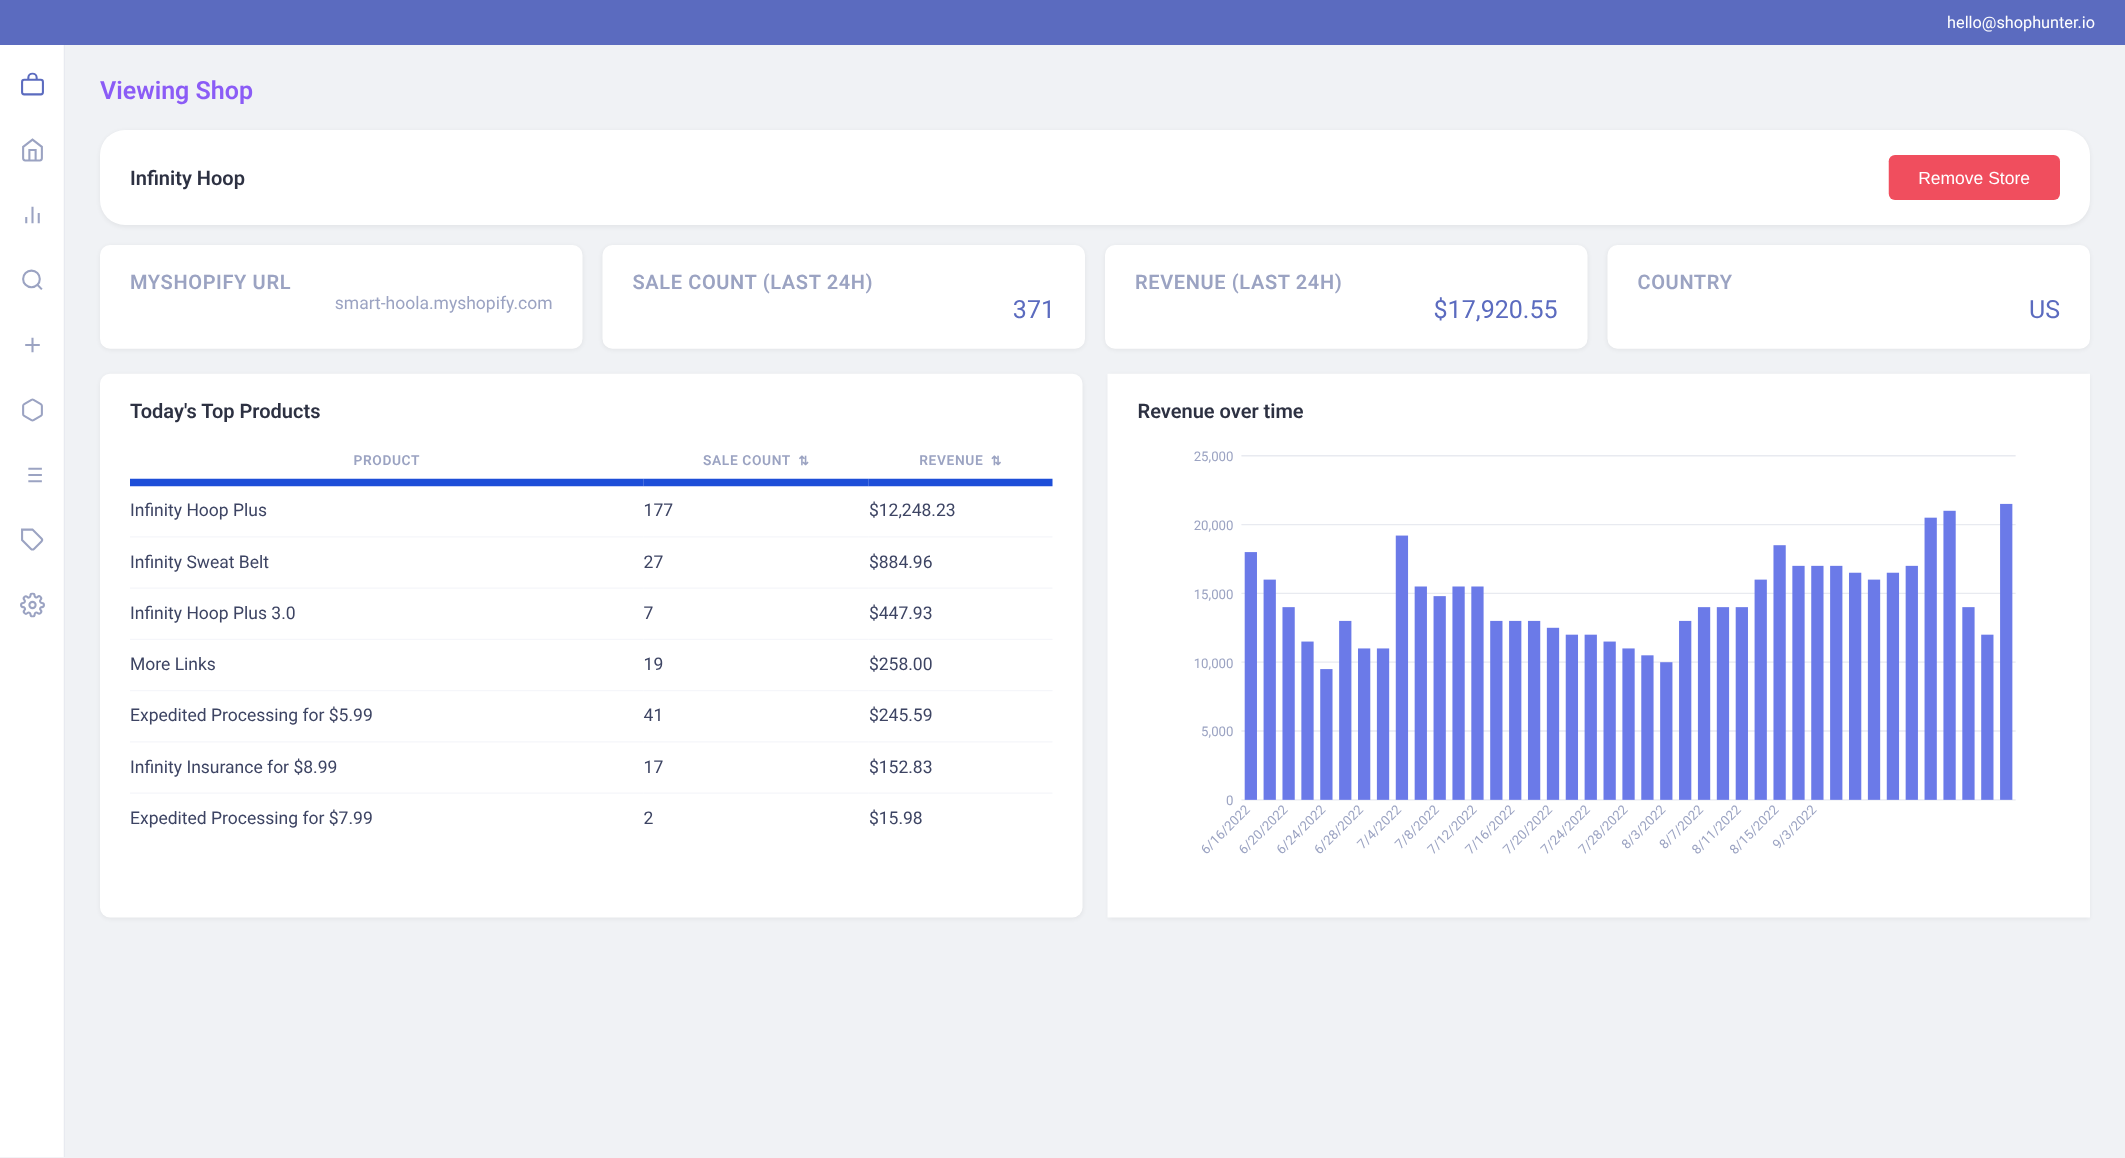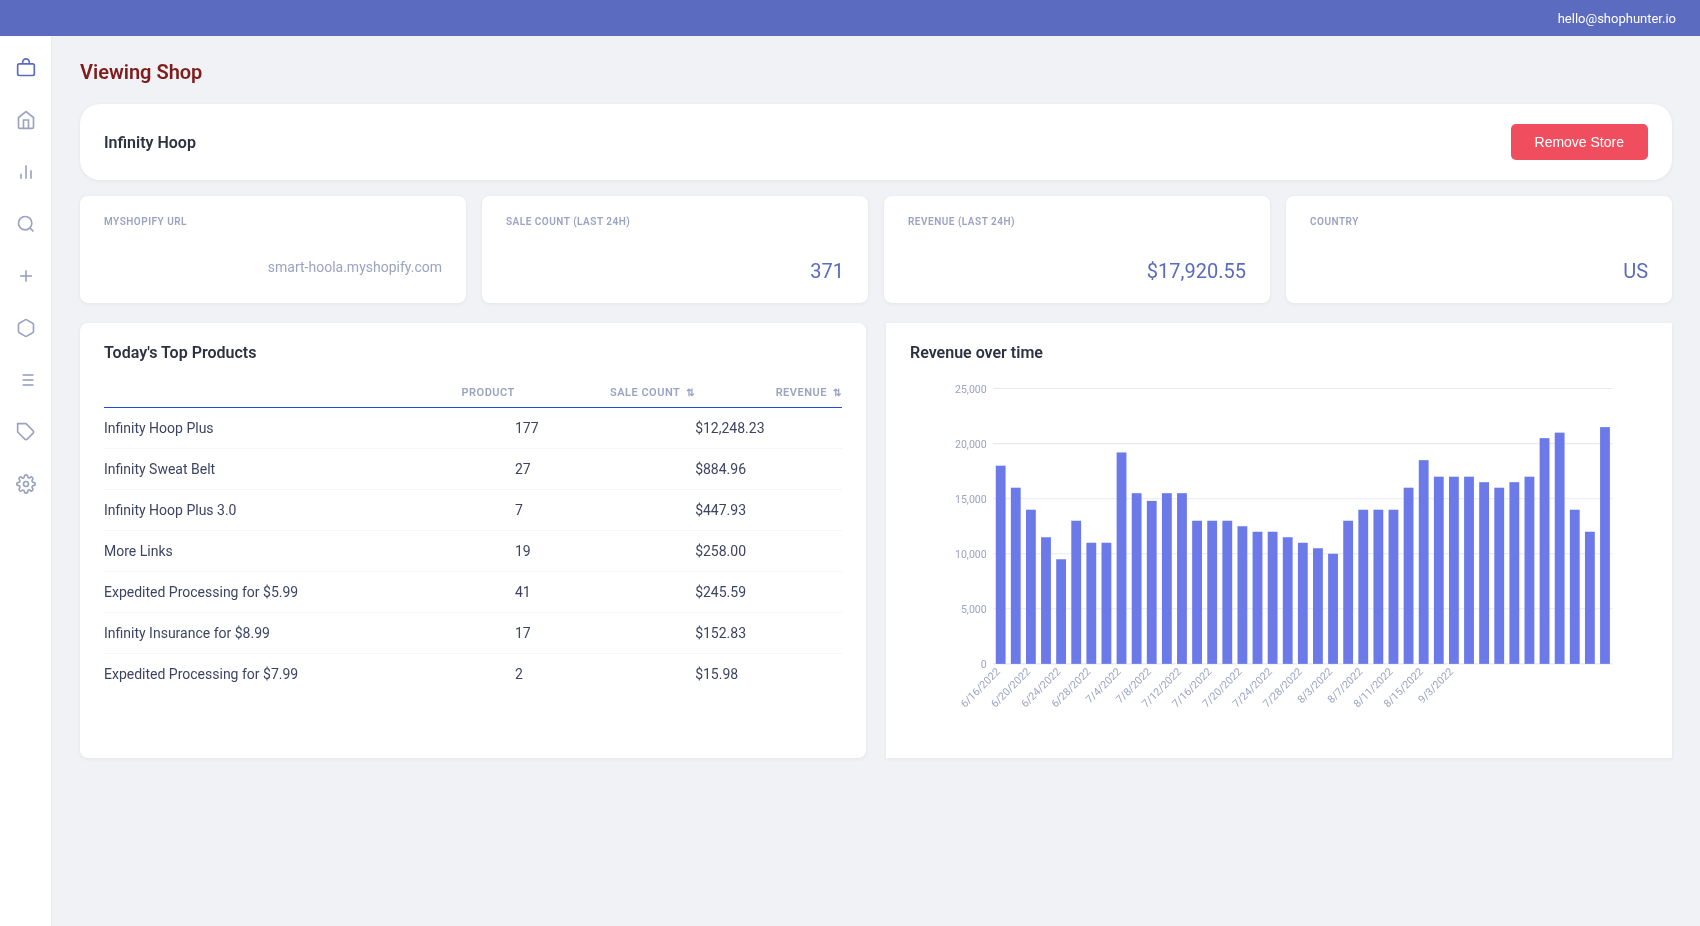--- a/index.html
+++ b/index.html
@@ -55,21 +55,21 @@
     
     .content {
       flex: 1;
       overflow-y: auto;
       padding: 24px 28px;
     }
 
     .page-title {
       font-size: 20px;
       font-weight: 600;
-      color: #7f1d1d;
+      color: #8b5cf6;
       margin-bottom: 20px;
     }
 
     
     .shop-header-card {
       background: #fff;
       border-radius: 20px;
       padding: 20px 24px;
       display: flex;
       align-items: center;
@@ -100,26 +100,26 @@
       gap: 16px;
       margin-bottom: 20px;
     }
     .stat-card {
       background: #fff;
       border-radius: 8px;
       padding: 20px 24px;
       box-shadow: 0 1px 4px rgba(0,0,0,0.06);
     }
     .stat-label {
-      font-size: 10px;
+      font-size: 16px;
       font-weight: 600;
       color: #9ba3c2;
       text-transform: uppercase;
       letter-spacing: 0.5px;
-      margin-bottom: 32px;
+      margin-bottom: 0;
     }
     .stat-value {
       font-size: 20px;
       font-weight: 400;
       color: #5b6bbf;
       text-align: right;
     }
     .stat-value.url-value {
       font-size: 14px;
       color: #9ba3c2;
@@ -144,28 +144,28 @@
       font-weight: 600;
       color: #2d3142;
       margin-bottom: 16px;
     }
     .products-table {
       width: 100%;
       border-collapse: collapse;
       font-size: 13px;
     }
     .products-table thead th {
-      text-align: right;
+      text-align: center;
       font-size: 11px;
       font-weight: 600;
       color: #9ba3c2;
       text-transform: uppercase;
       letter-spacing: 0.5px;
       padding: 8px 0;
-      border-bottom: 1px solid #1d4ed8;
+      border-bottom: 6px solid #1d4ed8;
       margin-left: 39px;
     }
     .products-table tbody tr {
       border-bottom: 1px solid #f5f6fa;
     }
     .products-table tbody tr:last-child {
       border-bottom: none;
     }
     .products-table tbody td {
       padding: 12px 0;

